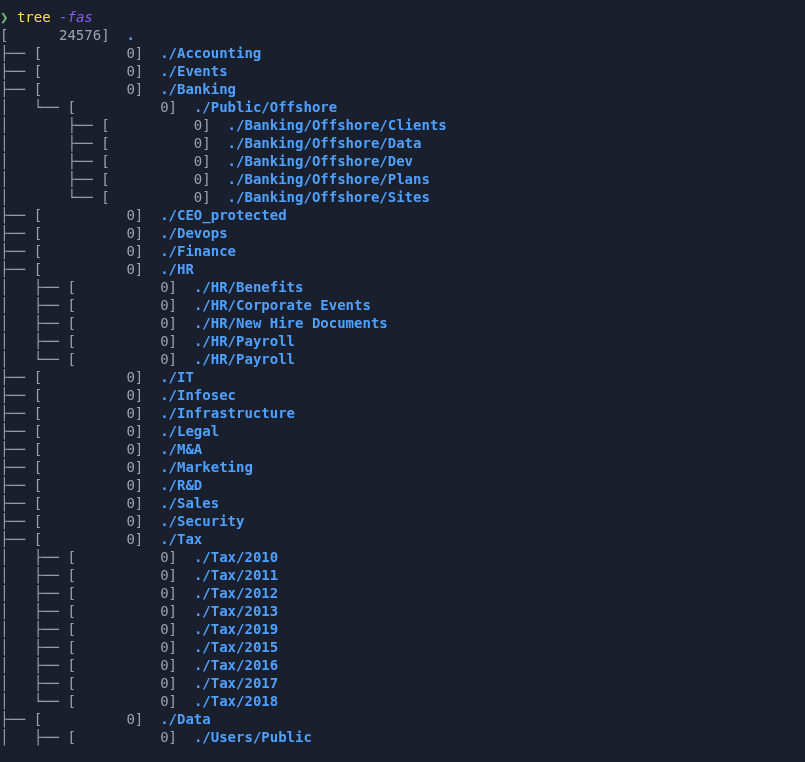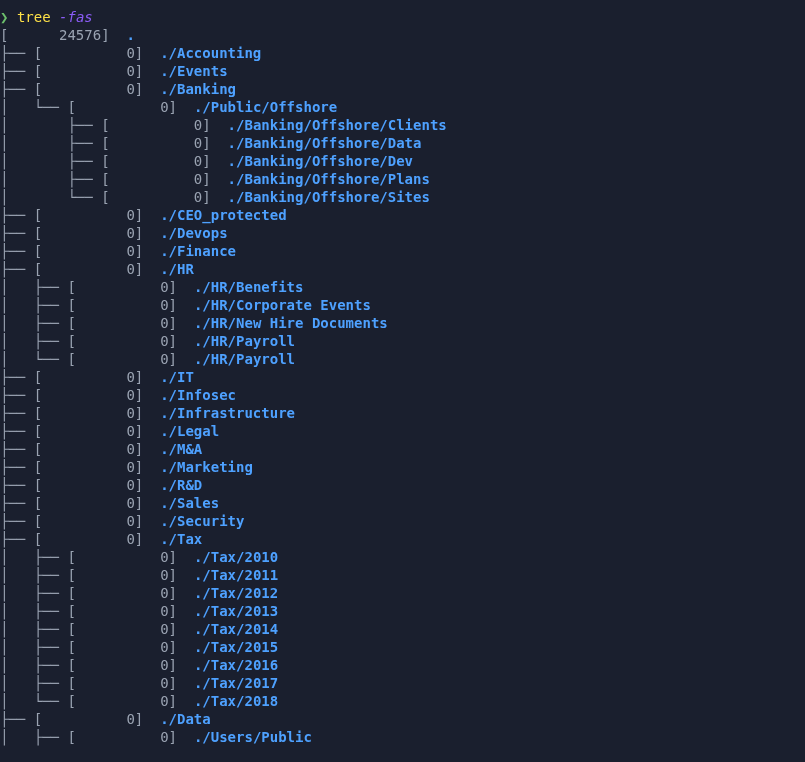--- a/index.html
+++ b/index.html
@@ -58,20 +58,20 @@
 <span class="grey">├── </span><span class="grey">[          0]</span>  <span class="dir">./M&amp;A</span>
 <span class="grey">├── </span><span class="grey">[          0]</span>  <span class="dir">./Marketing</span>
 <span class="grey">├── </span><span class="grey">[          0]</span>  <span class="dir">./R&amp;D</span>
 <span class="grey">├── </span><span class="grey">[          0]</span>  <span class="dir">./Sales</span>
 <span class="grey">├── </span><span class="grey">[          0]</span>  <span class="dir">./Security</span>
 <span class="grey">├── </span><span class="grey">[          0]</span>  <span class="dir">./Tax</span>
 <span class="grey">│   ├── </span><span class="grey">[          0]</span>  <span class="dir">./Tax/2010</span>
 <span class="grey">│   ├── </span><span class="grey">[          0]</span>  <span class="dir">./Tax/2011</span>
 <span class="grey">│   ├── </span><span class="grey">[          0]</span>  <span class="dir">./Tax/2012</span>
 <span class="grey">│   ├── </span><span class="grey">[          0]</span>  <span class="dir">./Tax/2013</span>
-<span class="grey">│   ├── </span><span class="grey">[          0]</span>  <span class="dir">./Tax/2014</span>
+<span class="grey">│   ├── </span><span class="grey">[          0]</span>  <span class="dir">./Tax/2019</span>
 <span class="grey">│   ├── </span><span class="grey">[          0]</span>  <span class="dir">./Tax/2015</span>
 <span class="grey">│   ├── </span><span class="grey">[          0]</span>  <span class="dir">./Tax/2016</span>
 <span class="grey">│   ├── </span><span class="grey">[          0]</span>  <span class="dir">./Tax/2017</span>
 <span class="grey">│   └── </span><span class="grey">[          0]</span>  <span class="dir">./Tax/2018</span>
 <span class="grey">├── </span><span class="grey">[          0]</span>  <span class="dir">./Data</span>
 <span class="grey">│   ├── </span><span class="grey">[          0]</span>  <span class="dir">./Users/Public</span>
 </pre>
 
 </body></html>

